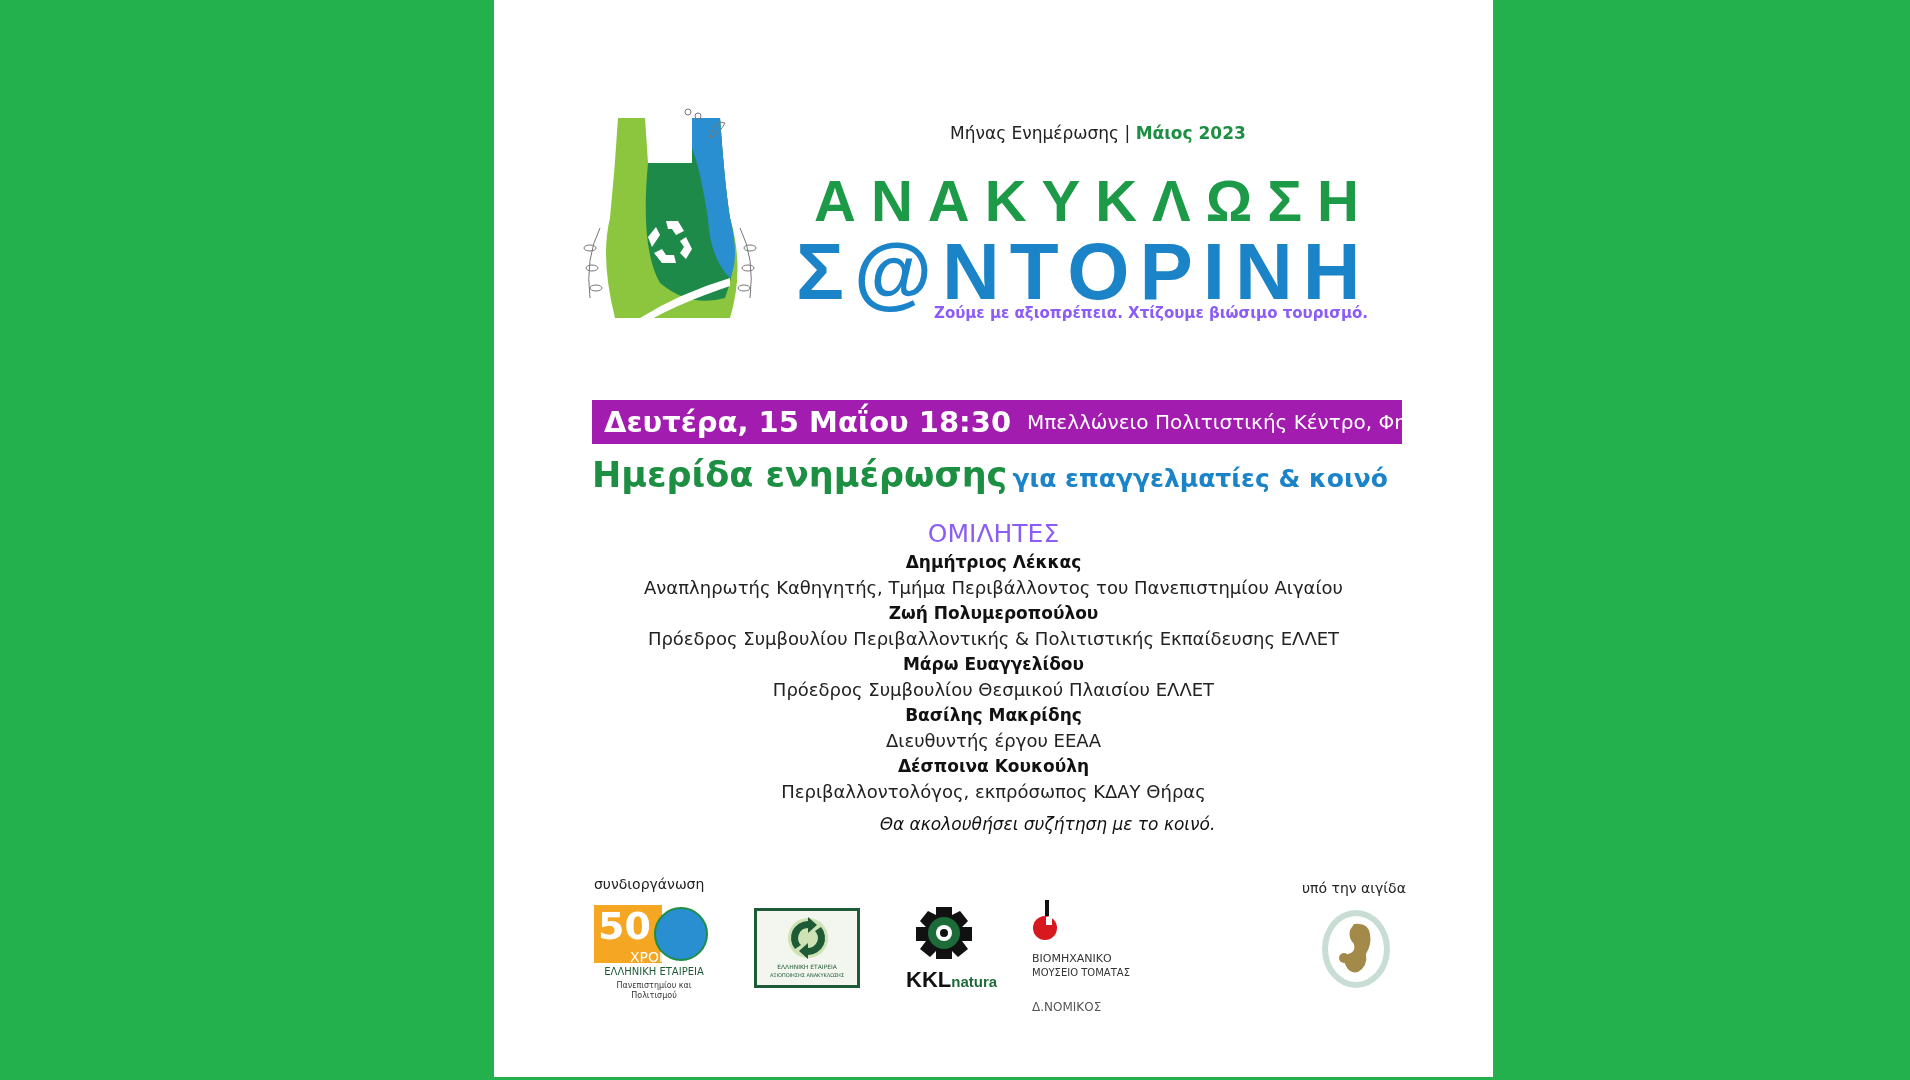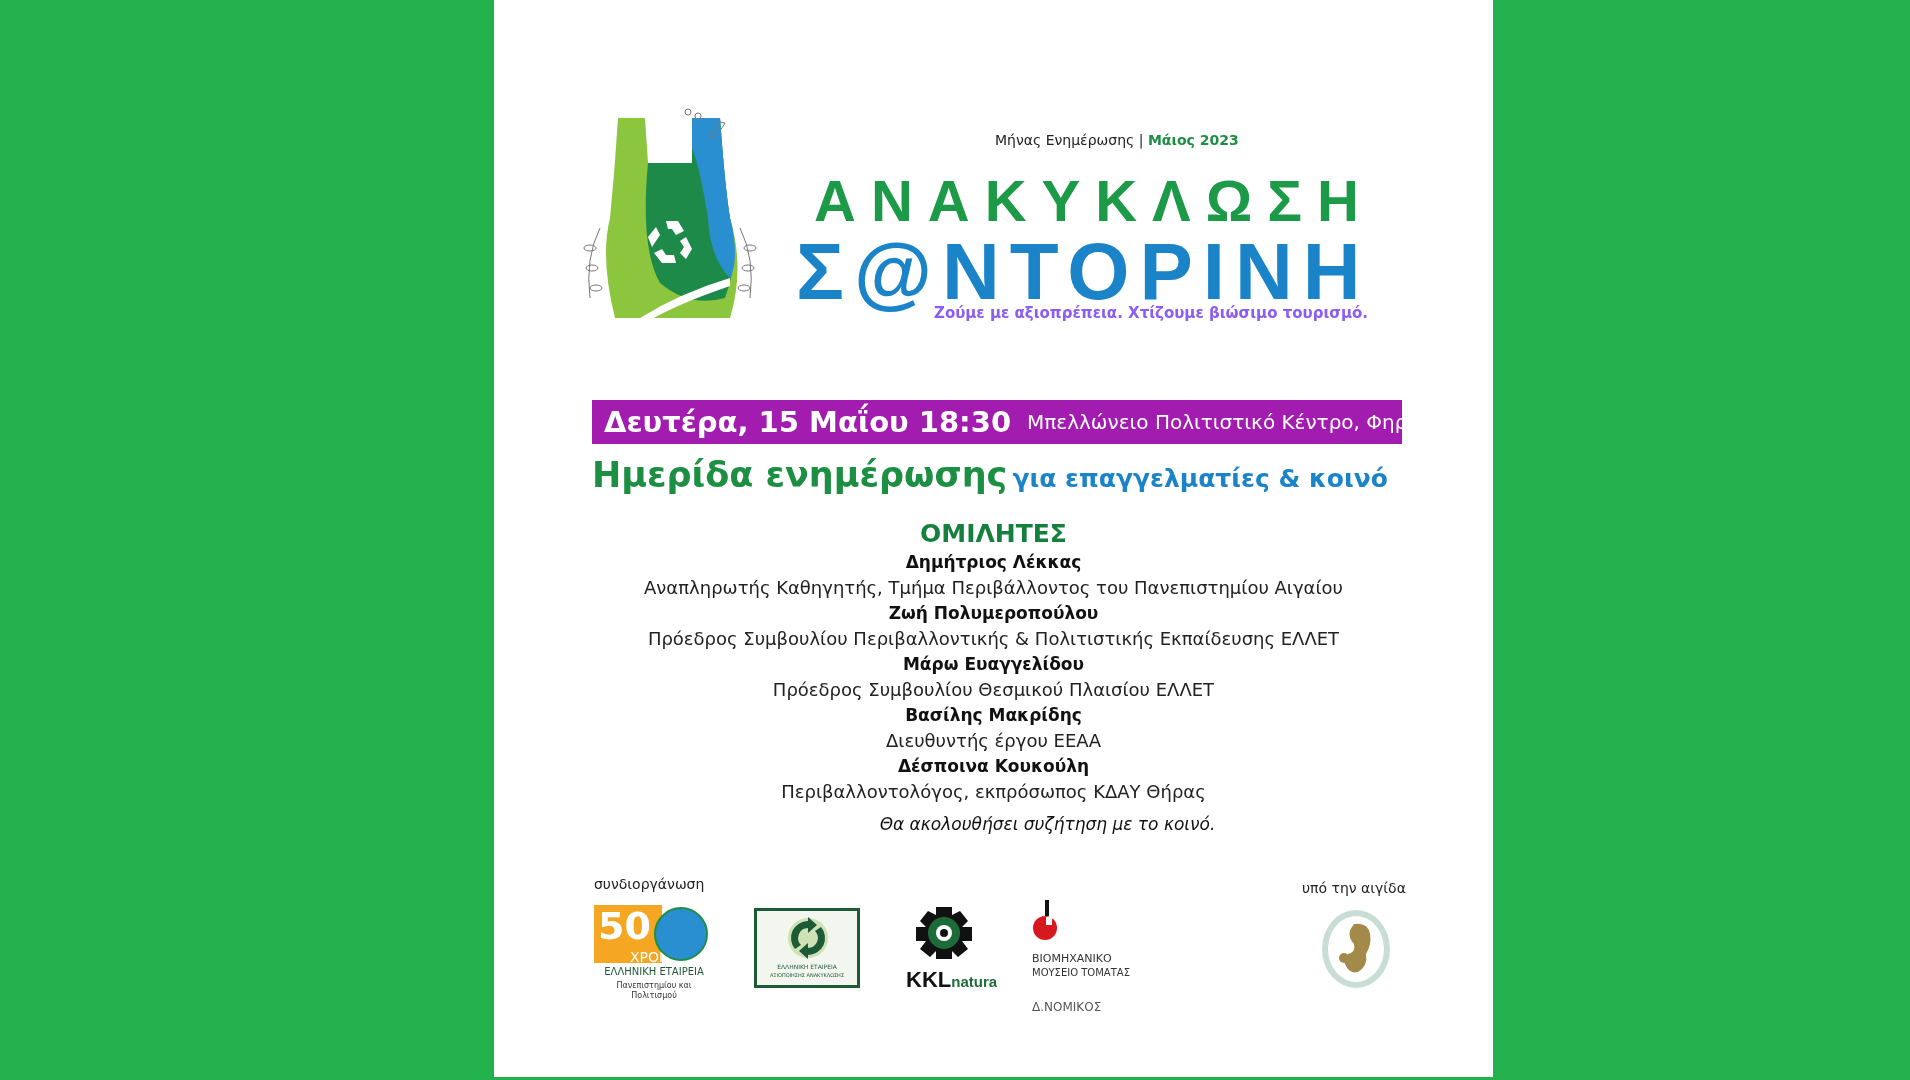--- a/index.html
+++ b/index.html
@@ -11,21 +11,21 @@
   }
   .poster {
     position:absolute; left:494px; top:0; width:999px; height:1077px;
     background:#ffffff;
   }
   .abs { position:absolute; }
   .center { text-align:center; }
 
   
   .bag { left:86px; top:108px; width:180px; height:220px; }
-  .month-line { left:456px; top:132px; font-size:14px; color:#222; white-space:nowrap;margin-left:45px; }
+  .month-line { left:456px; top:123px; font-size:17px; color:#222; white-space:nowrap; }
   .month-line .accent { color:#1d8f43; font-weight:bold; }
   .title1 {
     left:320px; top:172px; font-size:58px; font-weight:bold; color:#1d9a48;
     letter-spacing:15px; font-family:"Liberation Sans", sans-serif; white-space:nowrap; line-height:1;
   }
   .title2 {
     left:302px; top:232px; font-size:80px; font-weight:bold; color:#1b84c8;
     letter-spacing:10px; font-family:"Liberation Sans", sans-serif; white-space:nowrap; line-height:1;
   }
   .tagline { left:440px; top:304px; font-size:15px; font-weight:bold; color:#8b5cf6; white-space:nowrap; }
@@ -36,21 +36,21 @@
     display:flex; align-items:center; padding-left:12px; box-sizing:border-box; white-space:nowrap;
   }
   .banner .date { color:#fff; font-size:29px; font-weight:bold; margin-right:16px; }
   .banner .venue { color:#fff; font-size:20px; }
 
   .subhead { left:98px; top:455px; width:810px; white-space:nowrap; }
   .subhead .big { color:#1d8f43; font-size:35px; font-weight:bold; }
   .subhead .small { color:#1b84c8; font-size:25px; font-weight:bold; }
 
   .speakers { left:0; top:518px; width:999px; }
-  .speakers .heading { color:#15803d; font-size:25px; font-weight:bold; line-height:32px; }
+  .speakers .heading { color:#8b5cf6; font-size:25px; font-weight:normal; line-height:32px; }
   .speakers .name { color:#111; font-size:17px; font-weight:bold; line-height:25px; }
   .speakers .role { color:#222; font-size:18px; line-height:26px; }
   .closing { left:0; top:814px; width:1107px; font-size:17px; color:#111; font-style:italic; }
 
   
   .co-label { left:100px; top:876px; font-size:14px; color:#222; }
   .aegis-label { left:808px; top:880px; font-size:14px; color:#222; }
   .logo { position:absolute; }
   .logo-elle { left:100px; top:905px; width:120px; height:92px; }
   .logo-herrco { left:260px; top:908px; width:106px; height:80px; border:3px solid #1e5a36; background:#f3f6ee; box-sizing:border-box; }
@@ -93,21 +93,21 @@
   <div class="abs month-line">
     <span>Μήνας Ενημέρωσης |</span>
     <span class="accent">Μάιος 2023</span>
   </div>
   <div class="abs title1">ΑΝΑΚΥΚΛΩΣΗ</div>
   <div class="abs title2">Σ@ΝΤΟΡΙΝΗ</div>
   <div class="abs tagline">Ζούμε με αξιοπρέπεια. Χτίζουμε βιώσιμο τουρισμό.</div>
 
   <div class="abs banner">
     <span class="date">Δευτέρα, 15 Μαΐου 18:30</span>
-    <span class="venue">Μπελλώνειο Πολιτιστικό Κέντρο, Φηρά</span>
+    <span class="venue">Μπελλώνειο Πολιτιστικής Κέντρο, Φηρά</span>
   </div>
 
   <div class="abs subhead">
     <span class="big">Ημερίδα ενημέρωσης</span>
     <span class="small">για επαγγελματίες &amp; κοινό</span>
   </div>
 
   <div class="abs speakers center">
     <div class="heading">ΟΜΙΛΗΤΕΣ</div>
     <div class="name">Δημήτριος Λέκκας</div>

